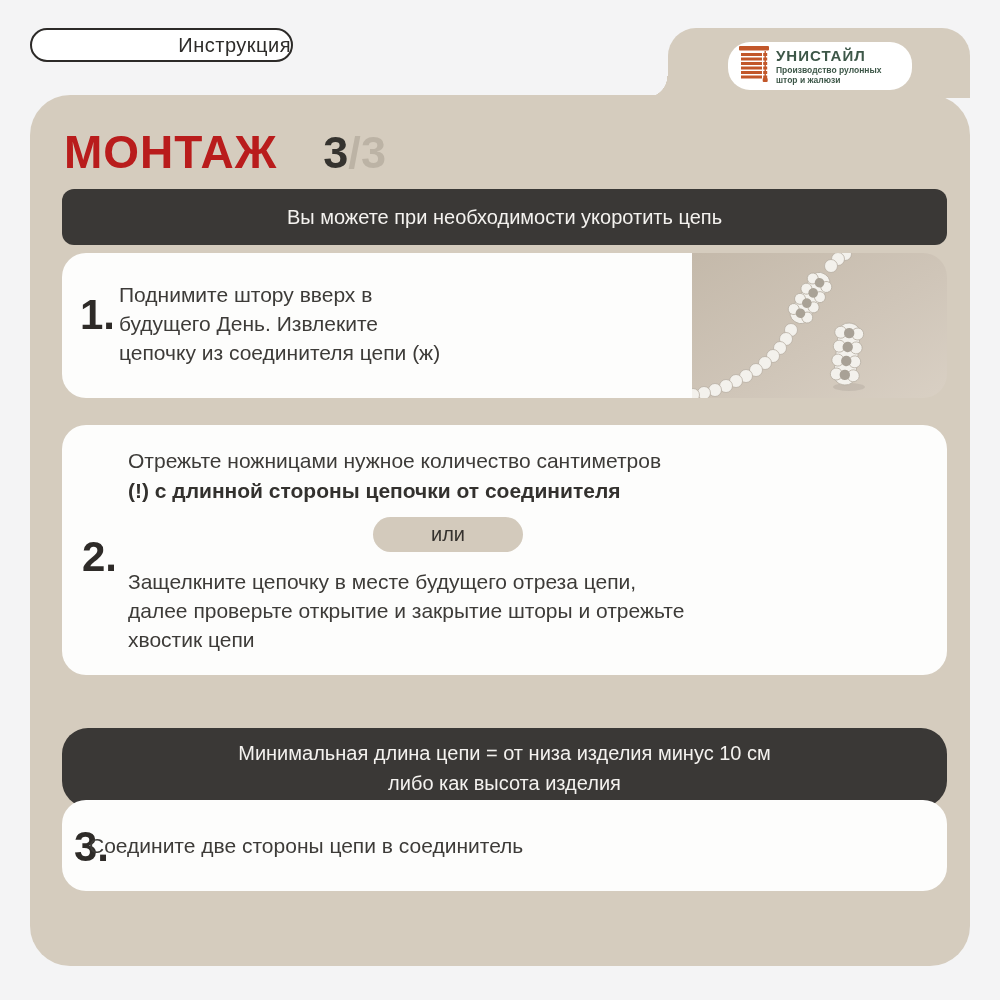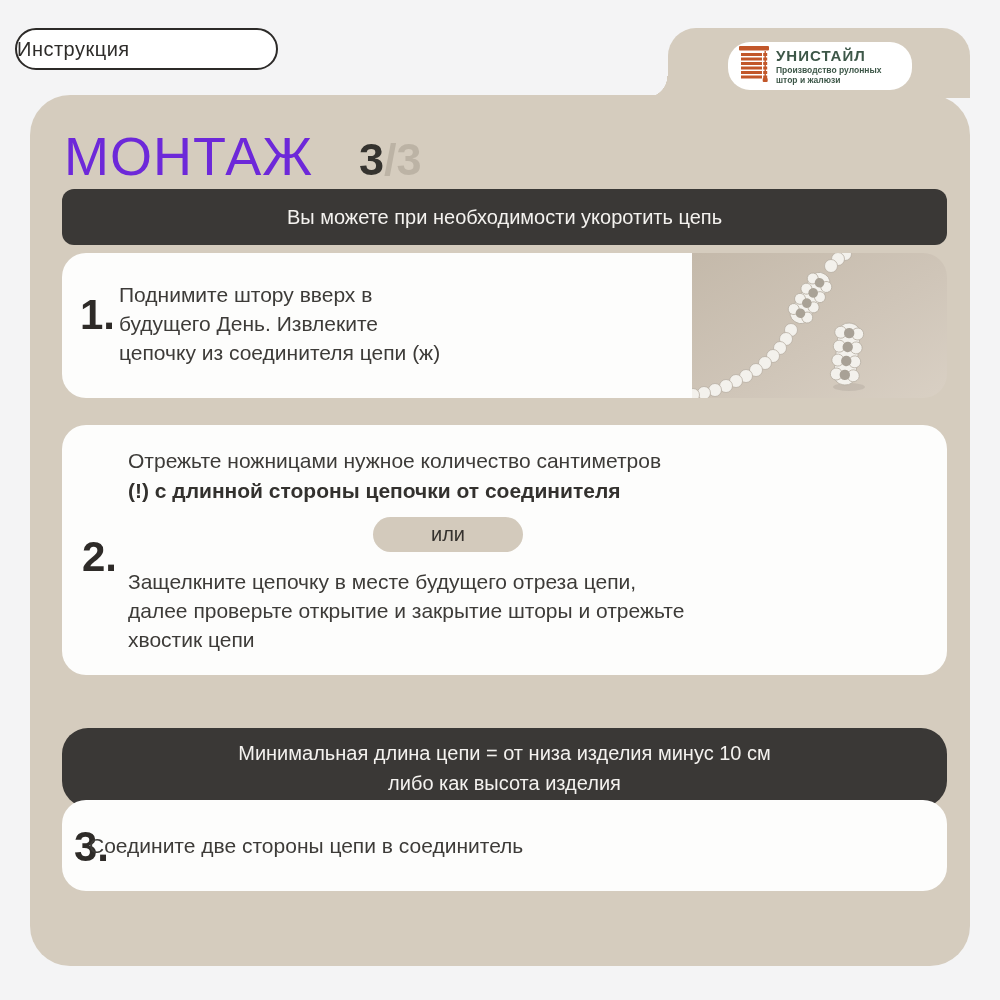--- a/index.html
+++ b/index.html
@@ -3,23 +3,23 @@
 <meta charset="utf-8">
 <style>
   * { margin:0; padding:0; box-sizing:border-box; }
   html,body { width:1000px; height:1000px; }
   body { font-family:"Liberation Sans", sans-serif; }
 
   .page { position:relative; width:1000px; height:1000px; background:#f4f4f5; overflow:hidden; }
 
   
   .chip {
-    position:absolute; left:15px; top:28px; width:263px; height:42px;
+    position:absolute; left:30px; top:28px; width:263px; height:34px;
     background:#ffffff; border:2px solid #2c2a28; border-radius:26px;
-    display:flex; align-items:center; justify-content:flex-start;
+    display:flex; align-items:center; justify-content:flex-end;
     font-size:20px; color:#2e2c2a; letter-spacing:.5px;
   }
 
   
   .logo-tab {
     position:absolute; left:668px; top:28px; width:302px; height:70px;
     background:#d5ccbe; border-radius:28px 28px 0 0;
   }
   .logo-tab::before {
     content:""; position:absolute; left:-22px; bottom:0; width:22px; height:22px;
@@ -33,21 +33,21 @@
   .brand-name { font-size:15px; font-weight:bold; color:#3d5748; letter-spacing:1px; line-height:15px; }
   .brand-sub { font-size:8.5px; font-weight:bold; color:#3d5748; line-height:10px; margin-top:2px; }
 
   
   .card {
     position:absolute; left:30px; top:95px; width:940px; height:871px;
     background:#d5ccbe; border-radius:40px;
   }
 
   .title-row { position:absolute; left:34px; top:30px; display:flex; align-items:baseline; }
-  .title { font-size:54px; font-weight:normal; color:#6d28d9; letter-spacing:1px; }
+  .title { font-size:46px; font-weight:bold; color:#b91c1c; letter-spacing:1px; }
   .pagenum { margin-left:46px; font-size:45px; font-weight:bold;text-align:right; }
   .pagenum .cur { color:#35332f; }
   .pagenum .sep, .pagenum .tot { color:#bcb3a5; }
 
   .banner {
     position:absolute; left:32px; width:885px; background:#3a3836; color:#f4f2ef;
     display:flex; flex-direction:column; align-items:center; justify-content:center;
     font-size:20px; text-align:center;
   }
   .banner1 { top:94px; height:56px; border-radius:12px; }

